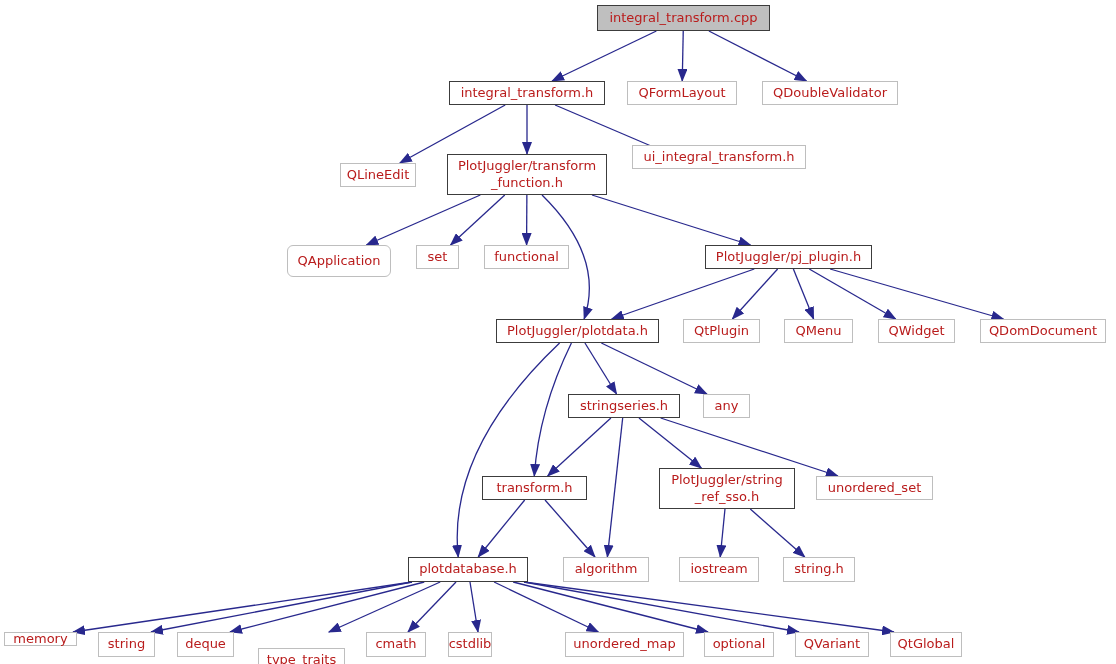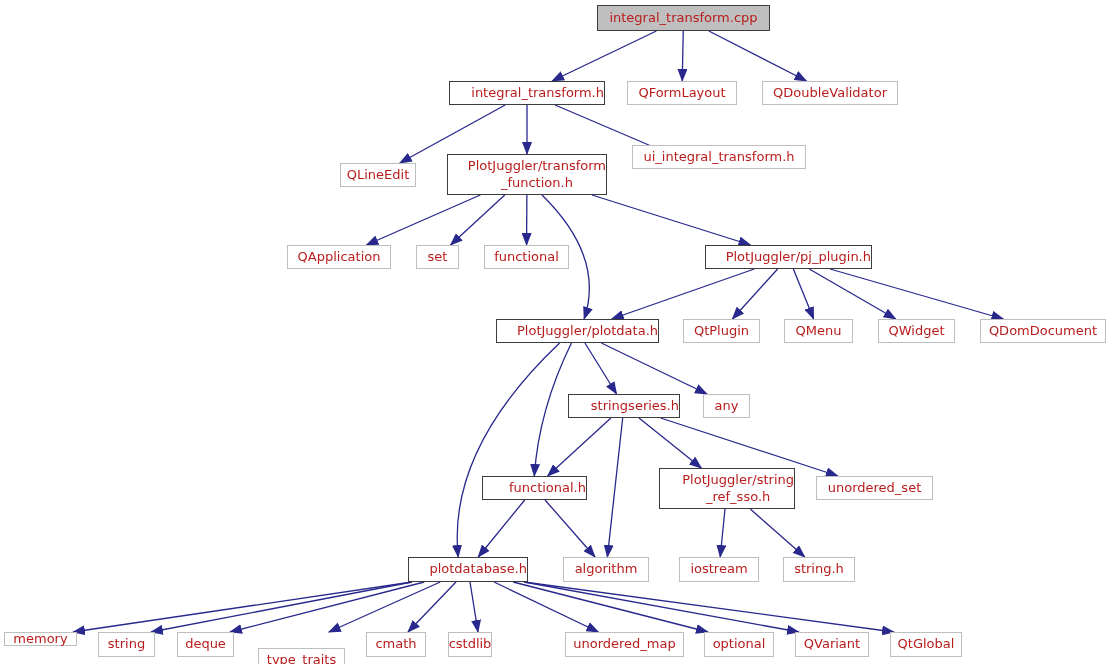--- a/index.html
+++ b/index.html
@@ -27,21 +27,21 @@
     align-items: center;
     justify-content: center;
     background: #ffffff;
     font-size: 13px;
     color: #b91c1c;
     text-align: center;
     white-space: pre-line;
     line-height: 1.25;
     z-index: 2;
   }
-  .node.internal { border: 1px solid #3c3c3c; justify-content: flex-end; }
+  .node.internal { border: 1px solid #3c3c3c; }
   .node.external { border: 1px solid #bebebe; }
   .node.main     { border: 1px solid #3c3c3c; background: #bfbfbf; }
   .edge { fill: none; stroke: #28288d; stroke-width: 1.3px; }
 </style>
 </head>
 <body>
 
 <div id="stage">
   <svg id="edges" width="1116" height="664" viewBox="0 0 1116 664" xmlns="http://www.w3.org/2000/svg">
     <defs>
@@ -92,32 +92,32 @@
   </svg>
   <div id="nodes">
       <div class="node main" style="left: 597px; top: 5px; width: 173px; height: 26px;"><span>integral_transform.cpp</span></div>
       <div class="node internal" style="left: 449px; top: 81px; width: 156px; height: 24px;"><span>integral_transform.h</span></div>
       <div class="node external" style="left: 627px; top: 81px; width: 110px; height: 24px;"><span>QFormLayout</span></div>
       <div class="node external" style="left: 762px; top: 81px; width: 136px; height: 24px;"><span>QDoubleValidator</span></div>
       <div class="node external" style="left: 340px; top: 163px; width: 76px; height: 24px;"><span>QLineEdit</span></div>
       <div class="node internal" style="left: 447px; top: 154px; width: 160px; height: 41px;"><span>PlotJuggler/transform
 _function.h</span></div>
       <div class="node external" style="left: 632px; top: 145px; width: 174px; height: 24px;"><span>ui_integral_transform.h</span></div>
-      <div class="node external" style="left: 287px; top: 245px; width: 104px; height: 24px;"><span>QApplication</span></div>
+      <div class="node external" style="left: 287px; top: 245px; width: 104px; height: 32px; border-radius: 6px;"><span>QApplication</span></div>
       <div class="node external" style="left: 416px; top: 245px; width: 43px; height: 24px;"><span>set</span></div>
       <div class="node external" style="left: 484px; top: 245px; width: 85px; height: 24px;"><span>functional</span></div>
       <div class="node internal" style="left: 705px; top: 245px; width: 167px; height: 24px;"><span>PlotJuggler/pj_plugin.h</span></div>
       <div class="node external" style="left: 683px; top: 319px; width: 77px; height: 24px;"><span>QtPlugin</span></div>
       <div class="node external" style="left: 784px; top: 319px; width: 69px; height: 24px;"><span>QMenu</span></div>
       <div class="node external" style="left: 878px; top: 319px; width: 77px; height: 24px;"><span>QWidget</span></div>
       <div class="node external" style="left: 980px; top: 319px; width: 126px; height: 24px;"><span>QDomDocument</span></div>
       <div class="node internal" style="left: 496px; top: 319px; width: 163px; height: 24px;"><span>PlotJuggler/plotdata.h</span></div>
       <div class="node internal" style="left: 568px; top: 394px; width: 112px; height: 24px;"><span>stringseries.h</span></div>
       <div class="node external" style="left: 703px; top: 394px; width: 47px; height: 24px;"><span>any</span></div>
-      <div class="node internal" style="left: 482px; top: 476px; width: 105px; height: 24px;"><span>functional.h</span></div>
+      <div class="node internal" style="left: 482px; top: 476px; width: 105px; height: 24px;"><span>transform.h</span></div>
       <div class="node internal" style="left: 659px; top: 468px; width: 136px; height: 41px;"><span>PlotJuggler/string
 _ref_sso.h</span></div>
       <div class="node external" style="left: 816px; top: 476px; width: 117px; height: 24px;"><span>unordered_set</span></div>
       <div class="node internal" style="left: 408px; top: 557px; width: 120px; height: 25px;"><span>plotdatabase.h</span></div>
       <div class="node external" style="left: 563px; top: 557px; width: 86px; height: 25px;"><span>algorithm</span></div>
       <div class="node external" style="left: 679px; top: 557px; width: 80px; height: 25px;"><span>iostream</span></div>
       <div class="node external" style="left: 783px; top: 557px; width: 72px; height: 25px;"><span>string.h</span></div>
       <div class="node external" style="left: 4px; top: 632px; width: 73px; height: 14px;"><span>memory</span></div>
       <div class="node external" style="left: 98px; top: 632px; width: 57px; height: 25px;"><span>string</span></div>
       <div class="node external" style="left: 177px; top: 632px; width: 57px; height: 25px;"><span>deque</span></div>

